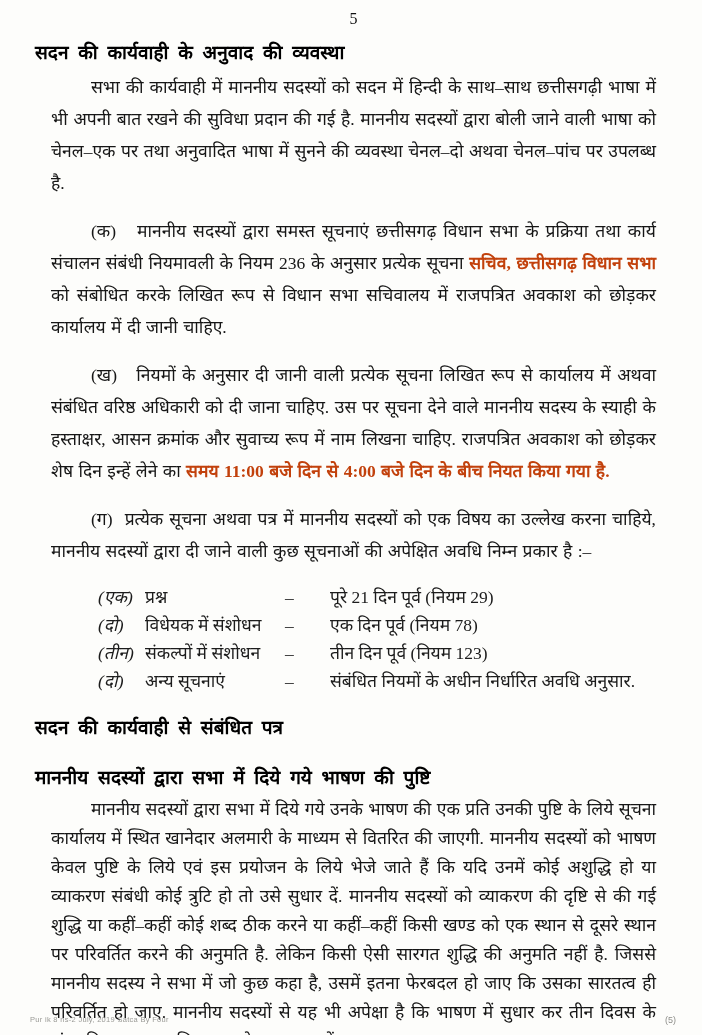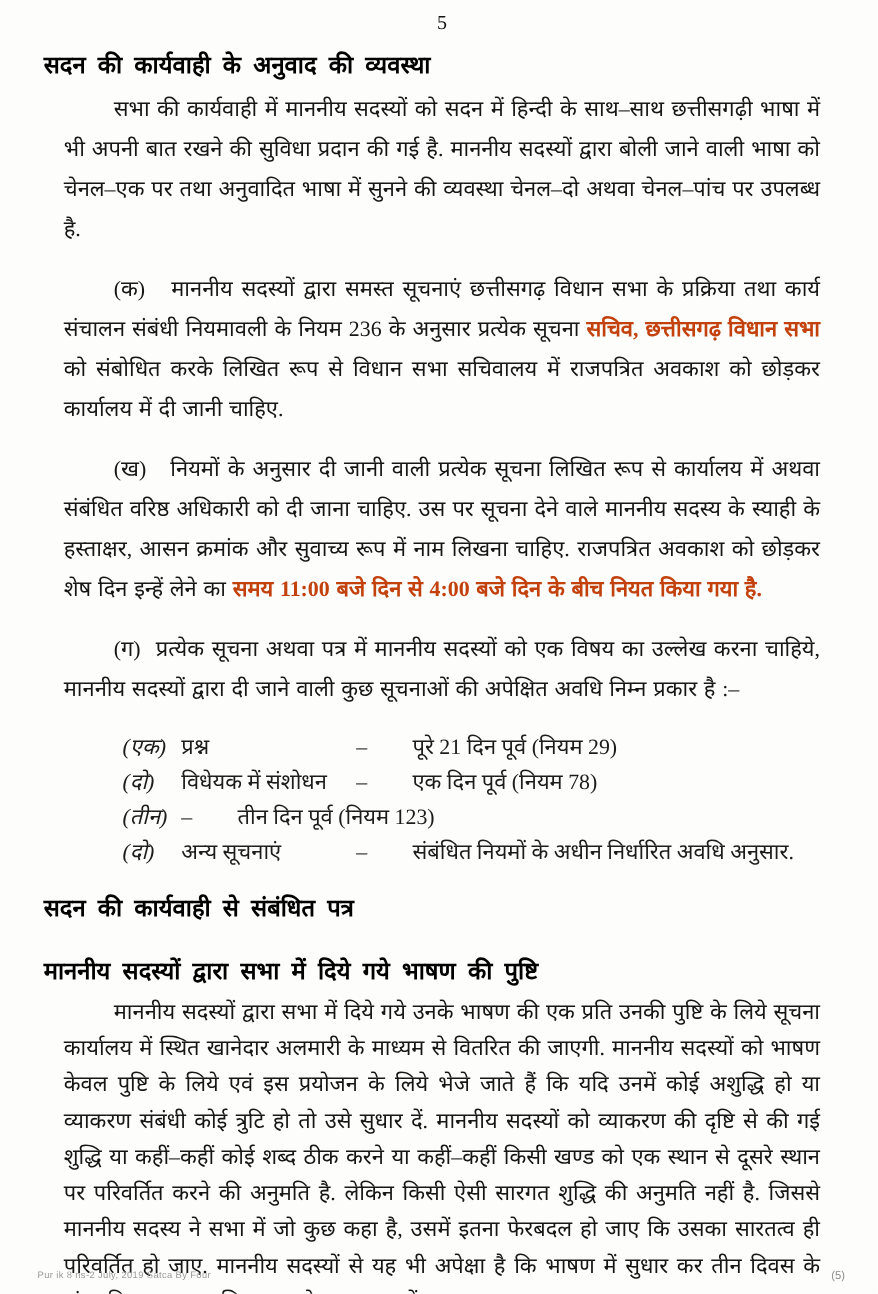--- a/index.html
+++ b/index.html
@@ -116,20 +116,21 @@
       <span class="col-value">पूरे 21 दिन पूर्व (नियम 29)</span>
     </div>
     <div class="notice-row">
       <span class="col-label">(दो)</span>
       <span class="col-item">विधेयक में संशोधन</span>
       <span class="col-dash">–</span>
       <span class="col-value">एक दिन पूर्व (नियम 78)</span>
     </div>
     <div class="notice-row">
       <span class="col-label">(तीन)</span>
+      <span class="col-item">संकल्पों में संशोधन</span>
       <span class="col-dash">–</span>
       <span class="col-value">तीन दिन पूर्व (नियम 123)</span>
     </div>
     <div class="notice-row">
       <span class="col-label">(दो)</span>
       <span class="col-item">अन्य सूचनाएं</span>
       <span class="col-dash">–</span>
       <span class="col-value">संबंधित नियमों के अधीन निर्धारित अवधि अनुसार.</span>
     </div>
   </div>

